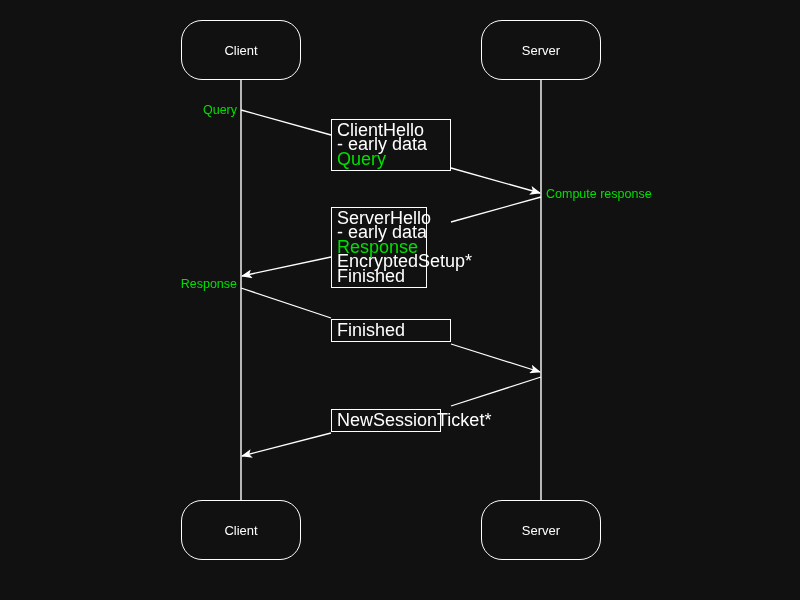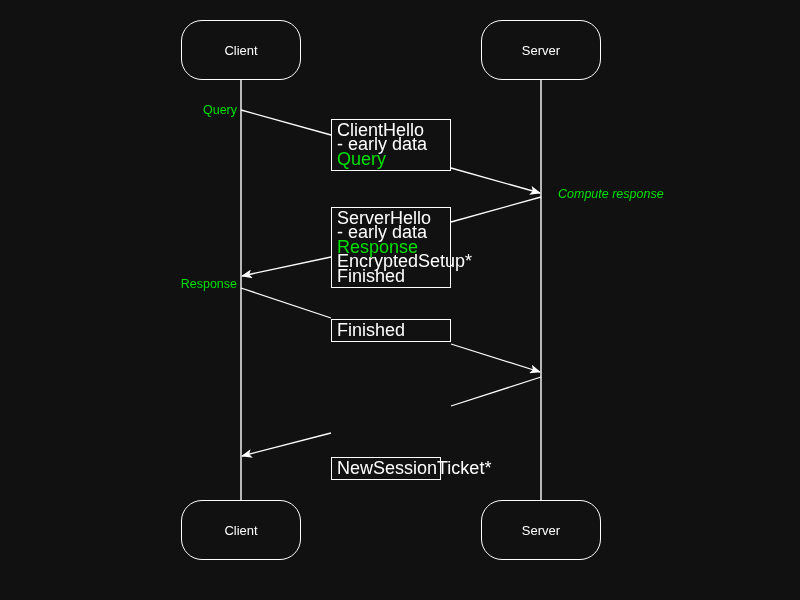--- a/index.html
+++ b/index.html
@@ -81,38 +81,38 @@
   <div class="actor-box" style="left:481px;top:500px;">
     <span class="actor-label">Server</span>
   </div>
 
   <div class="msg-box" style="left:331px;top:119px;width:120px;">
     <div class="msg-line">ClientHello</div>
     <div class="msg-line">- early data</div>
     <div class="msg-line green">Query</div>
   </div>
 
-  <div class="msg-box" style="left:331px;top:207px;width:120px;">
+  <div class="msg-box" style="left:331px;top:207px;width:96px;">
     <div class="msg-line">ServerHello</div>
     <div class="msg-line">- early data</div>
     <div class="msg-line green">Response</div>
     <div class="msg-line">EncryptedSetup*</div>
     <div class="msg-line">Finished</div>
   </div>
 
   <div class="msg-box" style="left:331px;top:319px;width:120px;">
     <div class="msg-line">Finished</div>
   </div>
 
-  <div class="msg-box" style="left:331px;top:409px;width:110px;margin-top:48px;">
+  <div class="msg-box" style="left:331px;top:409px;width:110px;">
     <div class="msg-line">NewSessionTicket*</div>
   </div>
 
   <div class="note green right-al" style="left:97px;top:103px;width:140px;">Query</div>
 
-  <div class="note green" style="left:558px;top:187px;font-style:italic;">Compute response</div>
+  <div class="note green" style="left:546px;top:187px;">Compute response</div>
 
   <div class="note green right-al" style="left:97px;top:277px;width:140px;">Response</div>
 
   <div class="note white" style="left:99px;top:445px;">
   </div>
 
 </div>
 
 </body></html>

